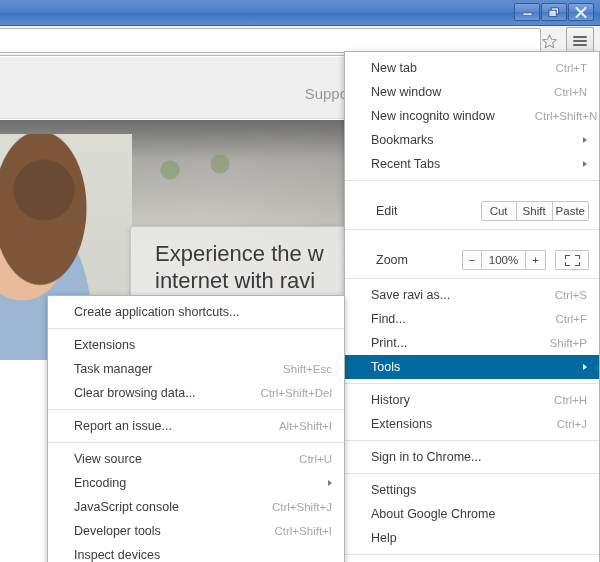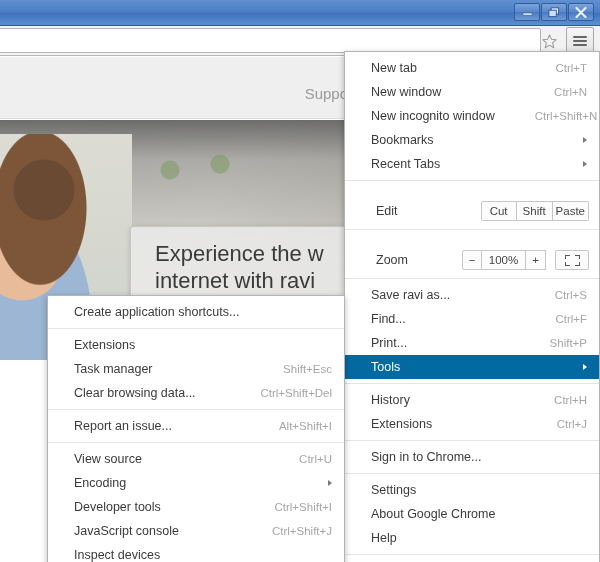--- a/index.html
+++ b/index.html
@@ -346,25 +346,25 @@
       <div class="sep"></div>
       <div class="mi">
         <span class="label">View source</span>
         <span class="accel">Ctrl+U</span>
       </div>
       <div class="mi">
         <span class="label">Encoding</span>
         <span class="arrow"></span>
       </div>
       <div class="mi">
+        <span class="label">JavaScript console</span>
+        <span class="accel">Ctrl+Shift+J</span>
+      </div>
+      <div class="mi">
         <span class="label">Developer tools</span>
         <span class="accel">Ctrl+Shift+I</span>
       </div>
       <div class="mi">
-        <span class="label">JavaScript console</span>
-        <span class="accel">Ctrl+Shift+J</span>
-      </div>
-      <div class="mi">
         <span class="label">Inspect devices</span>
       </div>
     </div>
 
 </div>
 
 </body></html>

